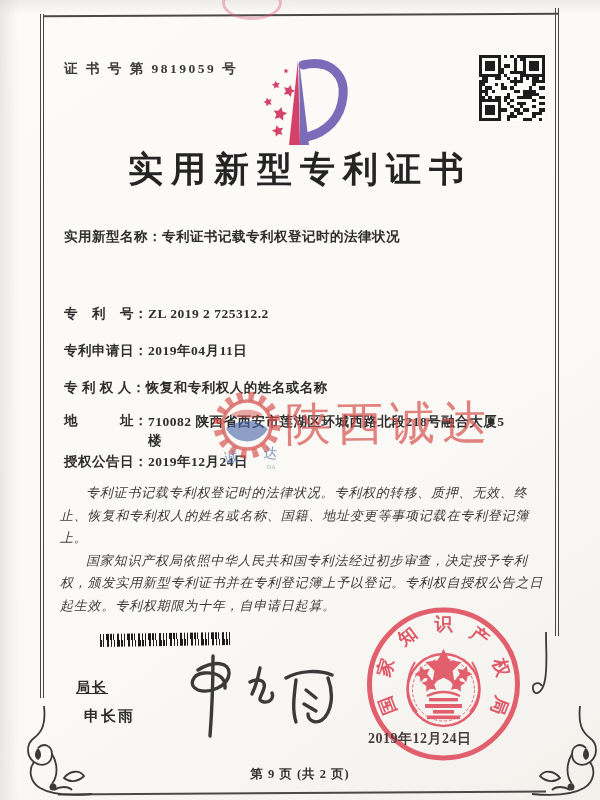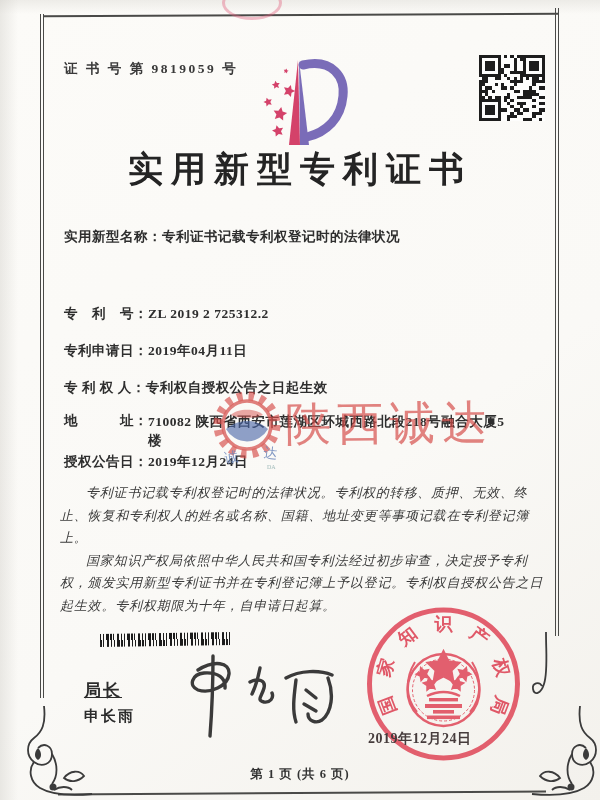--- a/index.html
+++ b/index.html
@@ -58,21 +58,21 @@
     color:rgba(213,76,72,.78);font-family:"Liberation Sans","DejaVu Sans",sans-serif;
     transform:rotate(-0.6deg);white-space:nowrap;}
 
   .barcode{position:absolute;left:100px;top:633px;width:132px;height:13px;
     transform:rotate(-0.8deg);
     background:repeating-linear-gradient(90deg,
       #1c1c1c 0 1.5px, rgba(0,0,0,0) 1.5px 3px,
       #1c1c1c 3px 4px, rgba(0,0,0,0) 4px 6.5px,
       #1c1c1c 6.5px 9px, rgba(0,0,0,0) 9px 10.5px);}
 
-  .director-label{position:absolute;left:84px;top:679px;font-size:17px;color:#2c2c2c;
+  .director-label{position:absolute;left:76px;top:679px;font-size:14px;color:#2c2c2c;
     letter-spacing:2px;font-weight:600;text-decoration:underline;}
   .director-name{position:absolute;left:84px;top:707px;font-size:15px;color:#2c2c2c;
     letter-spacing:2px;font-weight:600;}
   .signature{position:absolute;left:168px;top:648px;width:175px;height:95px;}
 
   .seal{position:absolute;left:361px;top:600px;width:165px;height:165px;}
   .seal-date{position:absolute;left:368px;top:730px;width:170px;font-size:14px;
     font-weight:bold;color:#463c3c;letter-spacing:.5px;z-index:5;}
 
   .footer-page{position:absolute;left:0;right:0;top:766px;text-align:center;
@@ -367,21 +367,21 @@
   <div class="row" style="top:228px">
     <span class="flabel">实用新型名称：</span><span>专利证书记载专利权登记时的法律状况</span>
   </div>
   <div class="row" style="top:305px">
     <span class="flabel">专　利　号：</span><span>ZL 2019 2 725312.2</span>
   </div>
   <div class="row" style="top:342px">
     <span class="flabel">专利申请日：</span><span>2019年04月11日</span>
   </div>
   <div class="row" style="top:379px">
-    <span class="flabel">专 利 权 人：</span><span>专利权自授权公告之日起生效</span>
+    <span class="flabel">专 利 权 人：</span><span>恢复和专利权人的姓名或名称</span>
   </div>
   <div class="row" style="top:412px">
     <span class="flabel">地　　　址：</span><span class="addr-value">710082 陕西省西安市莲湖区环城西路北段218号融合大厦5楼</span>
   </div>
   <div class="row" style="top:453px">
     <span class="flabel">授权公告日：</span><span>2019年12月24日</span>
   </div>
 
   <div class="watermark">
     <svg class="wm-gear" viewBox="0 0 92 96">
@@ -463,15 +463,15 @@
         <path d="M111,62 C121,78 121,98 109,112" fill="none" stroke-width="2"></path>
       </g>
     </g>
     <defs>
       <path id="st2" d="M0,-1 L0.294,-0.405 L0.951,-0.309 L0.476,0.155 L0.588,0.809 L0,0.5 L-0.588,0.809 L-0.476,0.155 L-0.951,-0.309 L-0.294,-0.405 Z"></path>
     </defs>
   </svg>
 
   <div class="seal-date">2019年12月24日</div>
 
-  <div class="footer-page">第 1 页 (共 6 页)</div>
+  <div class="footer-page">第 9 页 (共 2 页)</div>
 
 </div>
 
 </body></html>

